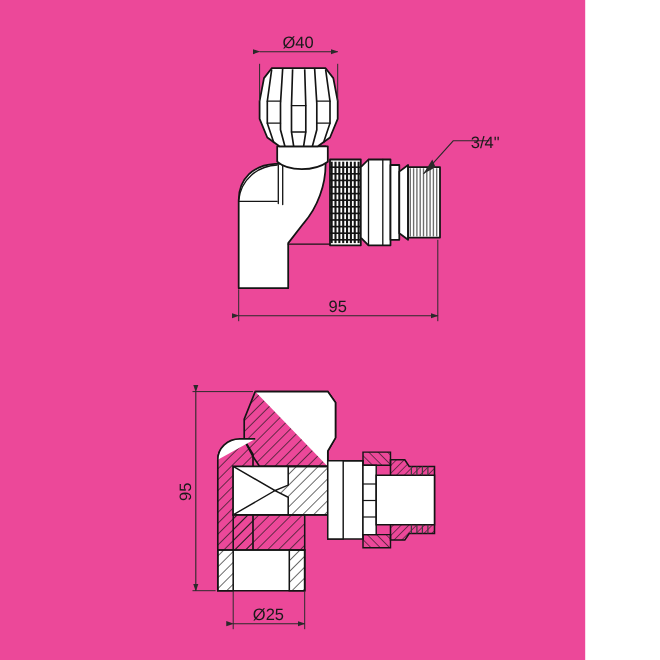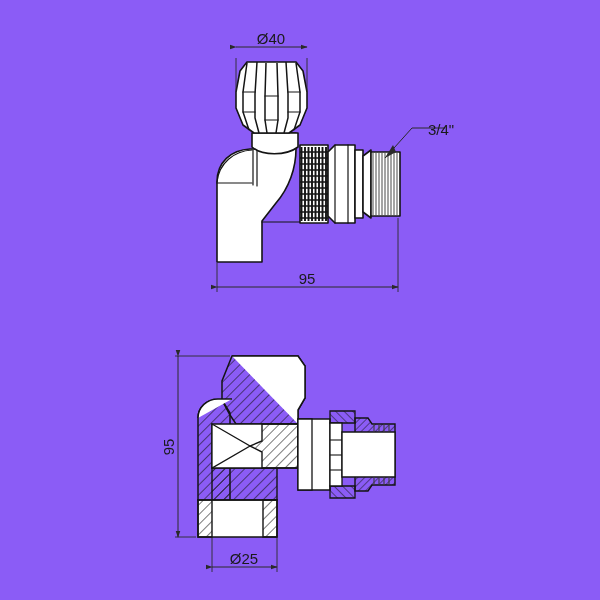--- a/index.html
+++ b/index.html
@@ -5,23 +5,23 @@
   html, body {
     margin: 0;
     padding: 0;
     background: #ffffff;
   }
   body {
     font-family: "Liberation Sans", sans-serif;
   }
   #drawing-sheet {
     position: relative;
-    width: 600px;
+    width: 532px;
     height: 600px;
-    background: #8b5cf6;
+    background: #ec4899;
     overflow: hidden;
   }
   #drawing-svg {
     position: absolute;
     top: 0;
     left: 0;
     width: 600px;
     height: 600px;
     display: block;
   }

